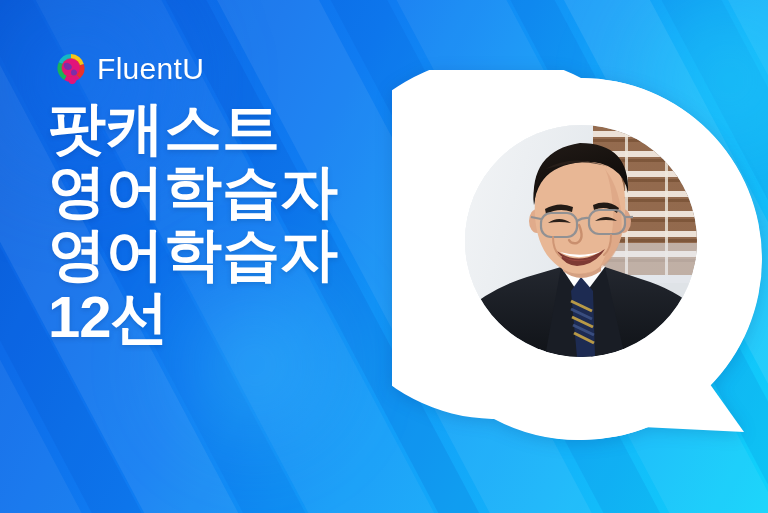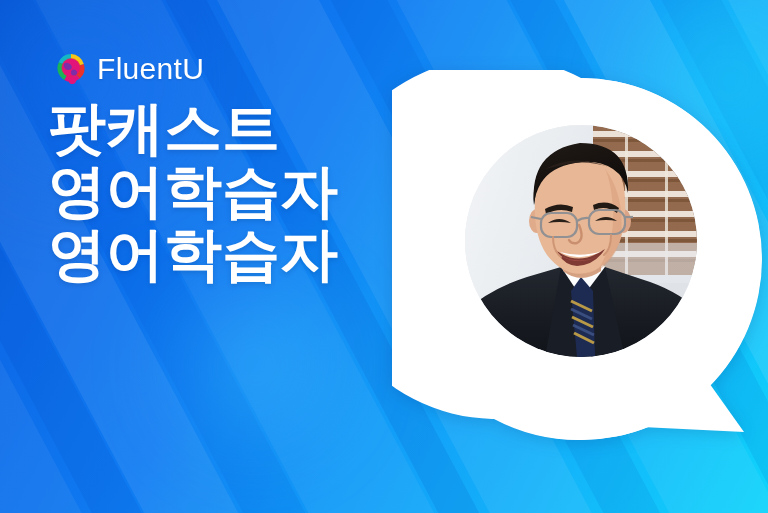--- a/index.html
+++ b/index.html
@@ -160,20 +160,21 @@
 
       <path d="M56 70 q10 2 9 14 q-1 12 -14 10 q-9 -2 -7 -12 Z" fill="#e2147a"></path>
     </svg>
     <div class="logo-word">FluentU</div>
   </div>
 
   <div class="headline">
     <div class="ln">팟캐스트</div>
     <div class="ln">영어학습자</div>
     <div class="ln">영어학습자</div>
+    <div class="ln last">12선</div>
   </div>
 
   <div class="bubble-wrap">
     <svg class="bubble-svg" viewBox="0 0 376 380">
       <path d="M189 8
                A181 181 0 1 1 188 370
                A181 181 0 0 1 102 349
                L100 349
                A181 181 0 1 1 189 8 Z" fill="#ffffff"></path>
       <circle cx="189" cy="189" r="181" fill="#ffffff"></circle>

